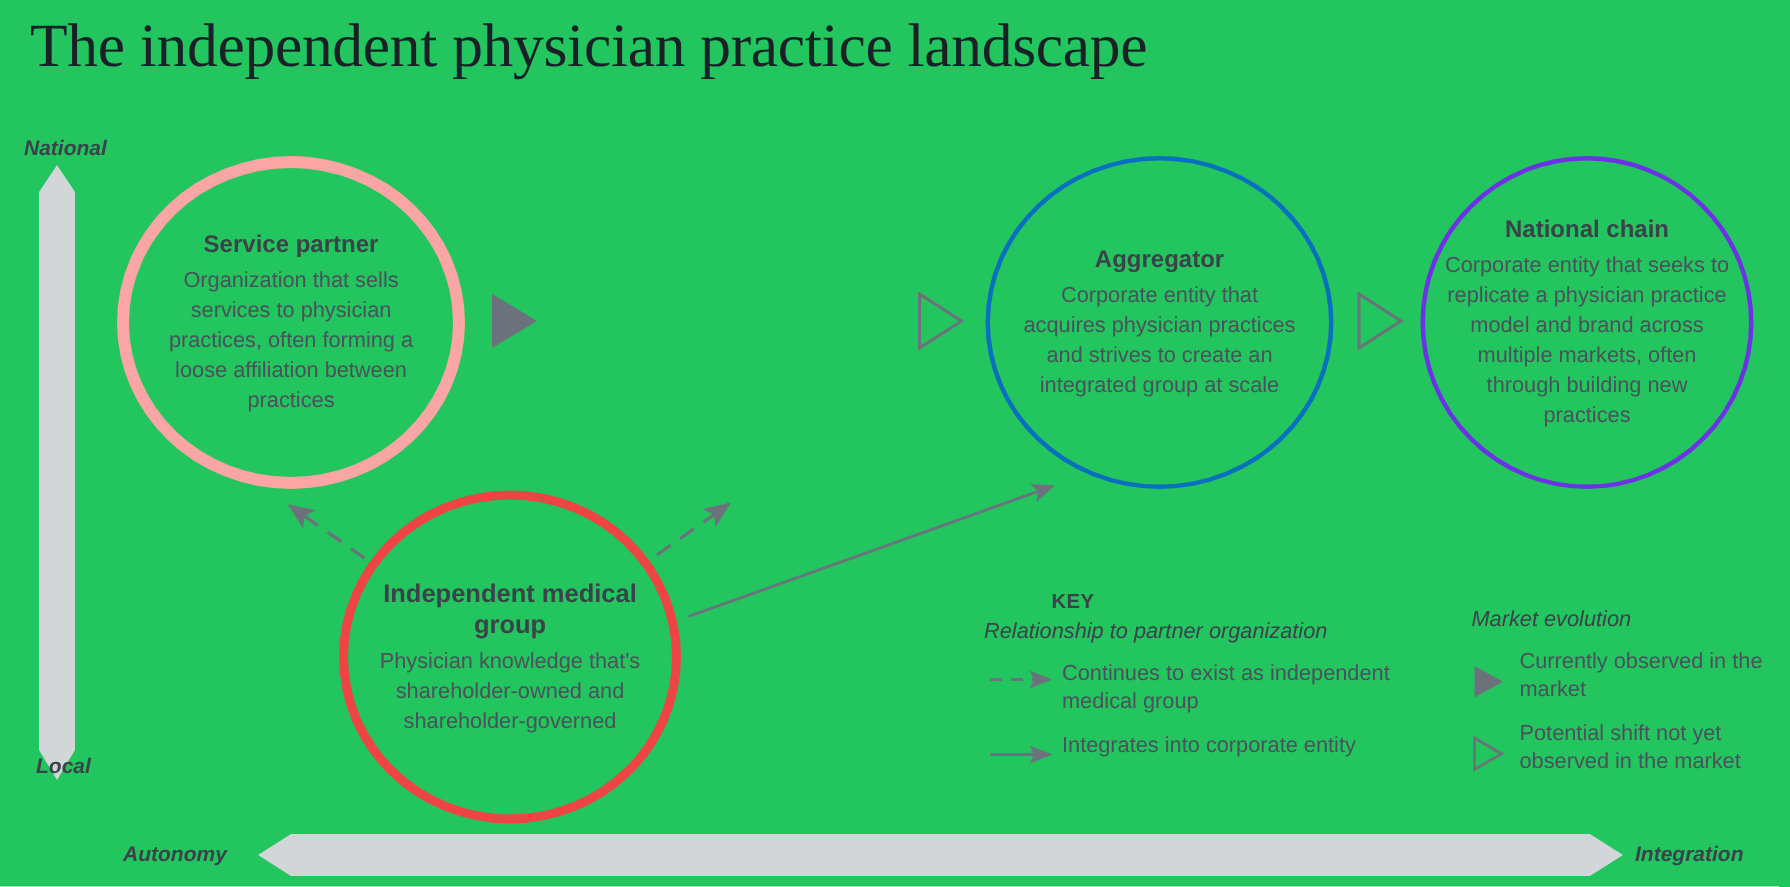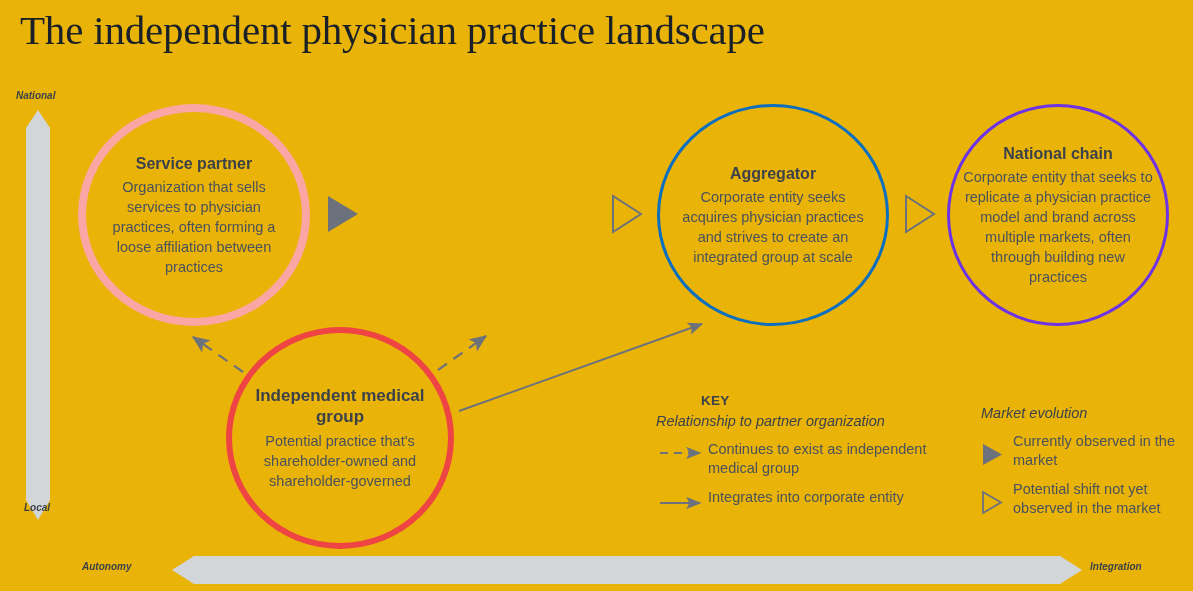--- a/index.html
+++ b/index.html
@@ -4,21 +4,21 @@
 <style>
   html, body {
     margin: 0;
     padding: 0;
     background: #ffffff;
   }
   #page {
     position: relative;
     width: 1193px;
     height: 591px;
-    background: #eab308;
+    background: #22c55e;
     overflow: hidden;
     font-family: "Liberation Sans", sans-serif;
   }
   #title {
     position: absolute;
     left: 20px;
     top: 6px;
     font-family: "Liberation Serif", serif;
     font-size: 41px;
     font-weight: 400;
@@ -65,21 +65,21 @@
 
   #node-service-partner .node-desc { width: 190px; }
   #node-coalition .node-desc { width: 186px; }
   #node-aggregator .node-desc { width: 188px; }
   #node-national-chain .node-desc { width: 190px; }
   #node-independent .node-title { font-size: 17px; line-height: 21px; }
   #node-independent .node-desc { width: 180px; }
 
   .axis-label {
     position: absolute;
-    font-size: 10px;
+    font-size: 14px;
     font-style: italic;
     font-weight: bold;
     color: #3b424a;
     white-space: nowrap;
   }
   #label-national   { left: 16px;  top: 90px; }
   #label-local      { left: 24px;  top: 502px; font-style: italic; }
   #label-autonomy   { left: 82px;  top: 561px; }
   #label-integration{ left: 1090px;top: 561px; }
 
@@ -198,31 +198,31 @@
   </svg>
 
   <div class="node" id="node-service-partner">
     <div class="node-title">Service partner</div>
     <div class="node-desc">Organization that sells services to physician practices, often forming a loose affiliation between practices</div>
   </div>
 
 
   <div class="node" id="node-aggregator">
     <div class="node-title">Aggregator</div>
-    <div class="node-desc">Corporate entity seeks acquires physician practices and strives to create an integrated group at scale</div>
+    <div class="node-desc">Corporate entity that acquires physician practices and strives to create an integrated group at scale</div>
   </div>
 
   <div class="node" id="node-national-chain">
     <div class="node-title">National chain</div>
     <div class="node-desc">Corporate entity that seeks to replicate a physician practice model and brand across multiple markets, often through building new practices</div>
   </div>
 
   <div class="node" id="node-independent">
     <div class="node-title">Independent medical group</div>
-    <div class="node-desc">Potential practice that's shareholder-owned and shareholder-governed</div>
+    <div class="node-desc">Physician knowledge that's shareholder-owned and shareholder-governed</div>
   </div>
 
   <div class="axis-label" id="label-national">National</div>
   <div class="axis-label" id="label-local">Local</div>
   <div class="axis-label" id="label-autonomy">Autonomy</div>
   <div class="axis-label" id="label-integration">Integration</div>
 
   <div id="key-block">
     <div class="key-heading">KEY</div>
     <div class="key-sub">Relationship to partner organization</div>

